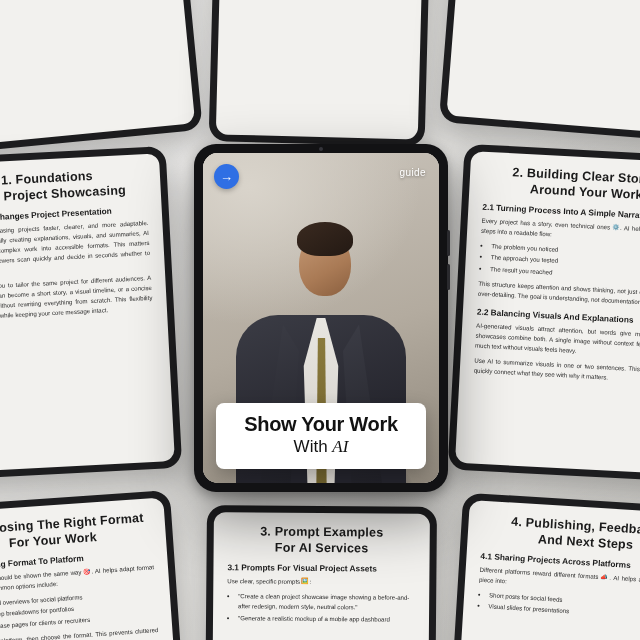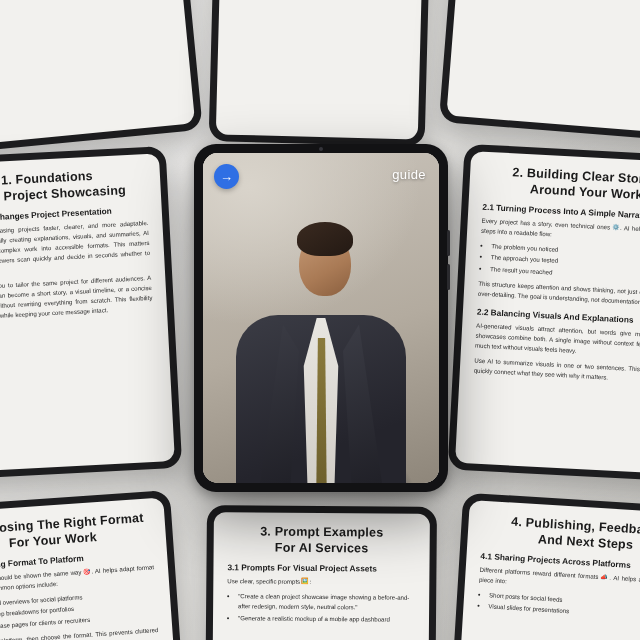--- a/index.html
+++ b/index.html
@@ -124,21 +124,21 @@
   }
   .lapel-l{left:50%;margin-left:-62px;clip-path:polygon(60% 0%,100% 16%,78% 100%,0% 100%);}
   .lapel-r{left:50%;margin-left:22px;clip-path:polygon(0% 16%,40% 0%,100% 100%,22% 100%);}
 
   .back-btn{
     position:absolute;left:11px;top:11px;width:25px;height:25px;border-radius:50%;
     background:#2f6fe4;display:flex;align-items:center;justify-content:center;
     color:#fff;font-size:13px;box-shadow:0 2px 5px rgba(0,0,0,.25);
   }
   .guide-label{
-    position:absolute;right:13px;top:14px;color:#ffffff;font-size:13px;
+    position:absolute;right:13px;top:14px;color:#ffffff;font-size:10px;
     letter-spacing:.4px;text-shadow:0 1px 3px rgba(0,0,0,.4);
   }
   .title-card{
     position:absolute;left:13px;right:13px;bottom:14px;
     background:#ffffff;border-radius:8px;padding:10px 8px 12px;
     text-align:center;box-shadow:0 6px 18px rgba(0,0,0,.25);
   }
   .title-card .l1{font-size:20px;font-weight:bold;color:#121212;letter-spacing:-.3px;}
   .title-card .l2{font-size:17px;color:#121212;margin-top:1px;}
   .title-card .l2 .it{font-family:"Liberation Serif", serif;font-style:italic;}
@@ -271,15 +271,21 @@
         <div class="torso"></div>
         <div class="shirt"></div>
         <div class="tie"></div>
         <div class="lapel-l"></div>
         <div class="lapel-r"></div>
         <div class="head"></div>
         <div class="hair"></div>
       </div>
       <div class="back-btn">→</div>
       <div class="guide-label">guide</div>
+      <div class="title-card">
+        <div class="l1">Show Your Work</div>
+        <div class="l2">
+          <span>With </span><span class="it">AI</span>
+        </div>
+      </div>
     </div>
   </div>
 </div>
 
 </body></html>

